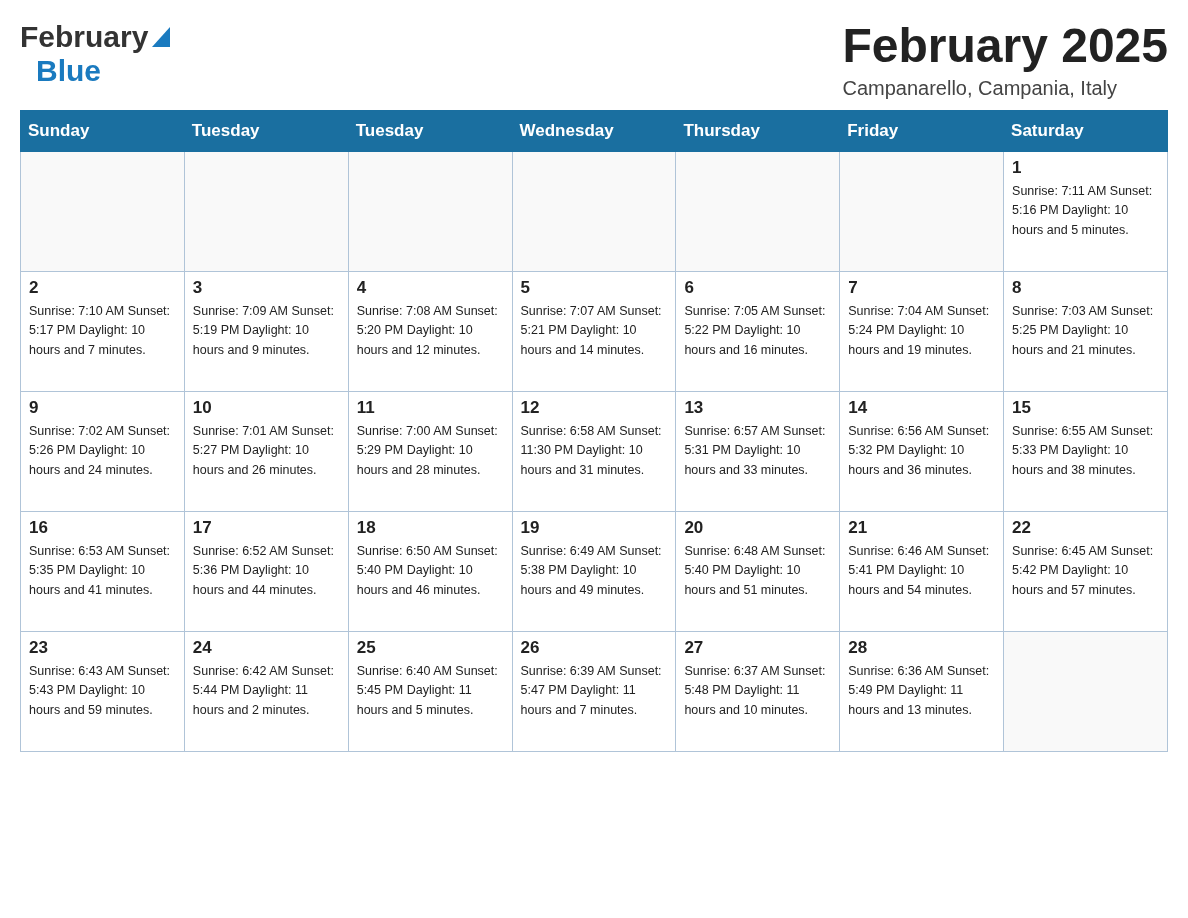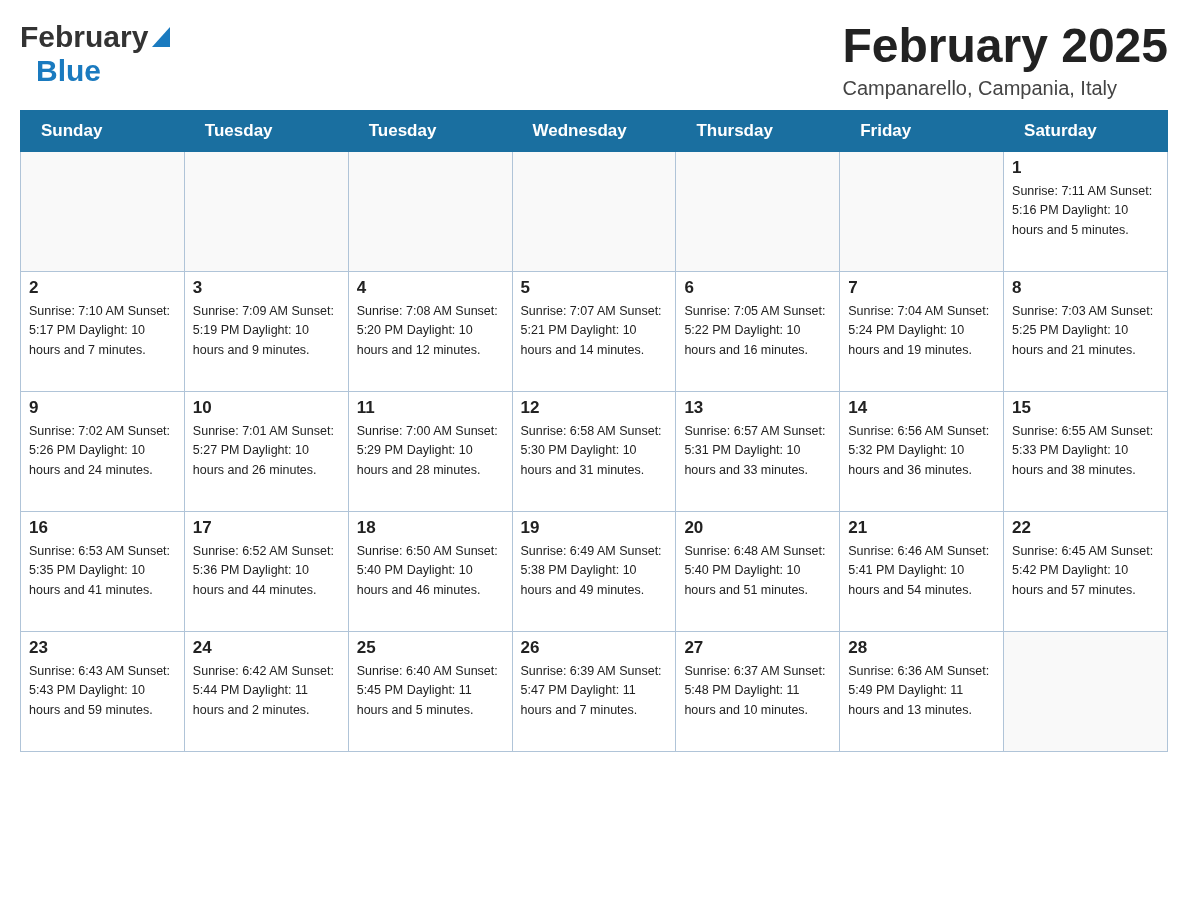--- a/index.html
+++ b/index.html
@@ -38,21 +38,21 @@
     .calendar {
       width: 100%;
       border-collapse: collapse;
       margin-top: 8px;
     }
     .calendar th {
       background-color: #1a6fa0;
       color: #fff;
       font-size: 17px;
       font-weight: bold;
-      padding: 10px 20px;
+      padding: 10px 7px;
       text-align: left;
       border: 1px solid #1a6fa0;
     }
     .calendar td {
       border: 1px solid #b0c4d8;
       vertical-align: top;
       padding: 6px 8px;
       width: 14.28%;
       font-size: 13px;
       color: #222;
@@ -188,21 +188,21 @@
         </td>
         <td>
           <span class="day-num">11</span>
           <div class="day-info">Sunrise: 7:00 AM
 Sunset: 5:29 PM
 Daylight: 10 hours and 28 minutes.</div>
         </td>
         <td>
           <span class="day-num">12</span>
           <div class="day-info">Sunrise: 6:58 AM
-Sunset: 5:30 PM
+Sunset: 11:30 PM
 Daylight: 10 hours and 31 minutes.</div>
         </td>
         <td>
           <span class="day-num">13</span>
           <div class="day-info">Sunrise: 6:57 AM
 Sunset: 5:31 PM
 Daylight: 10 hours and 33 minutes.</div>
         </td>
         <td>
           <span class="day-num">14</span>

